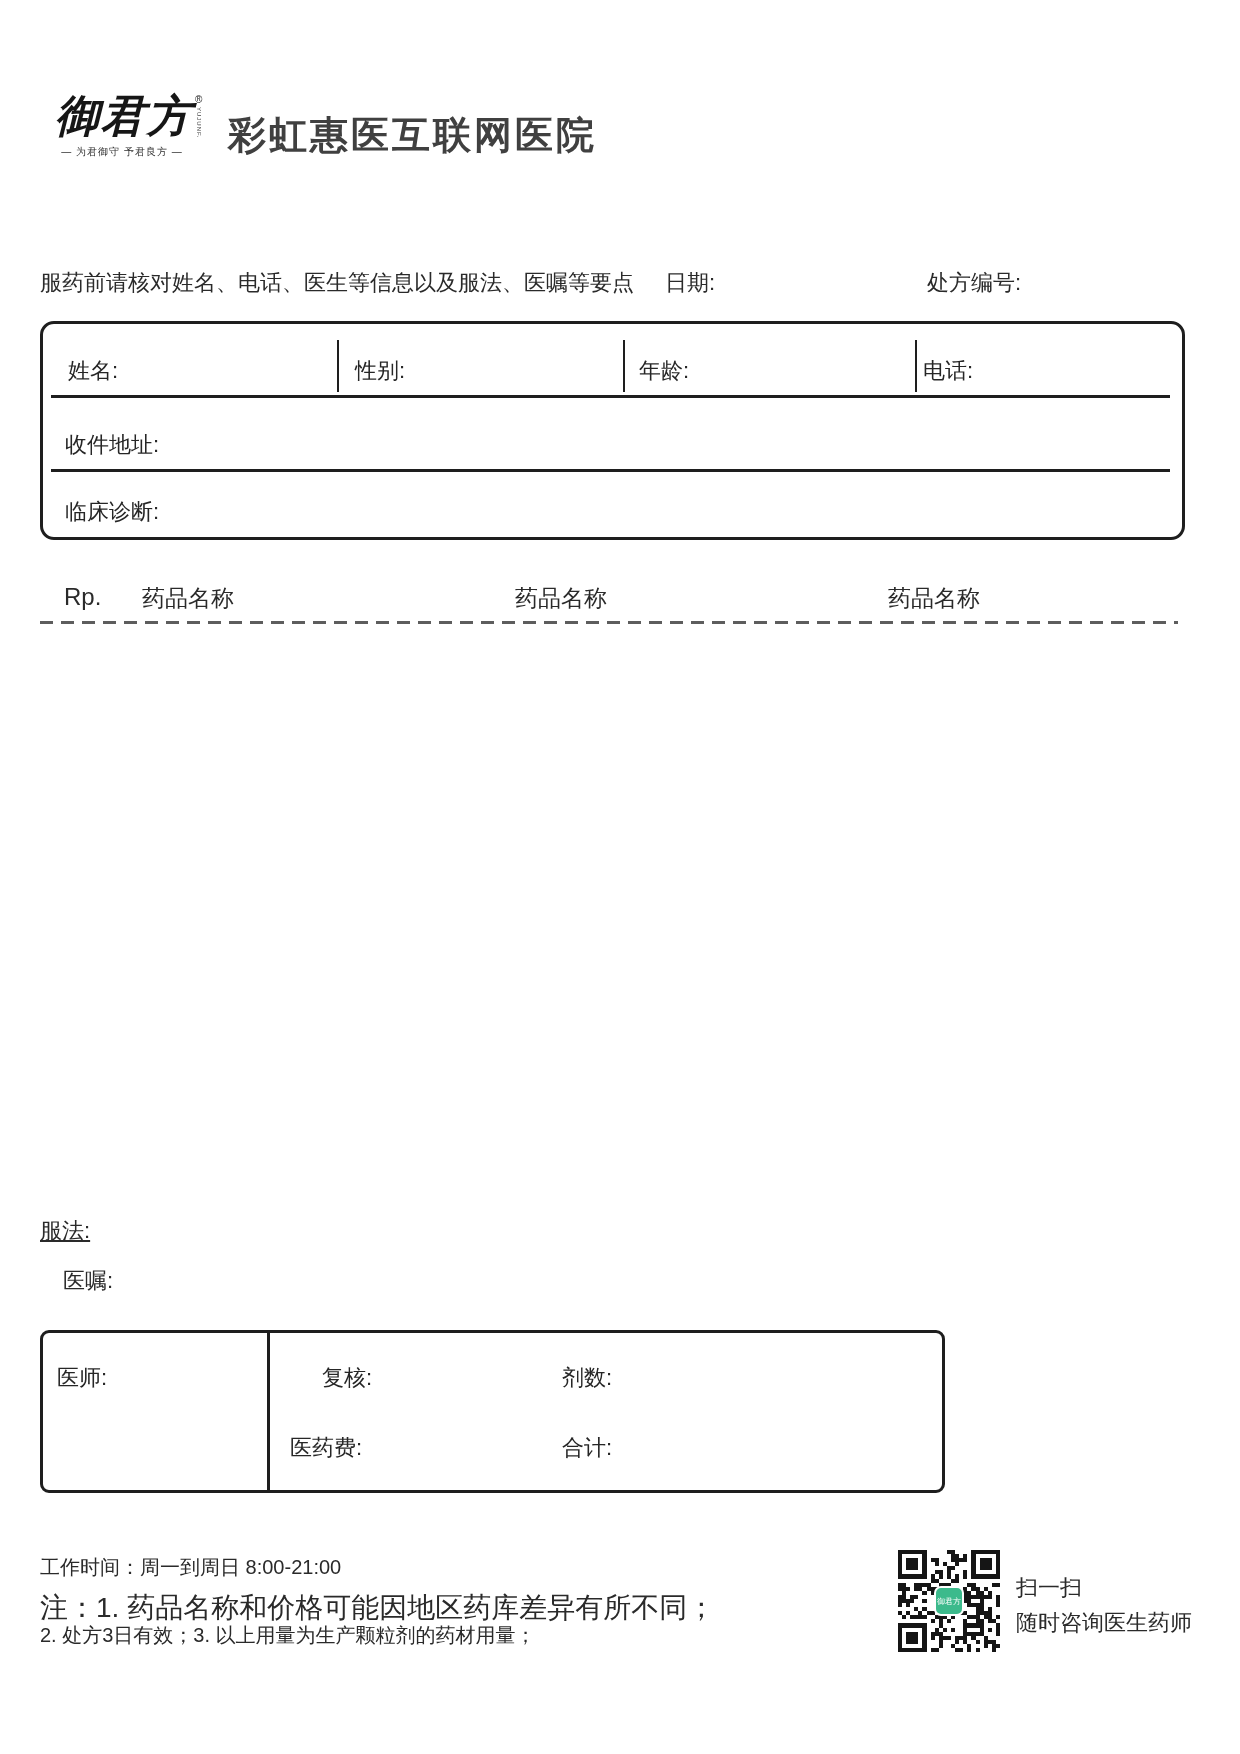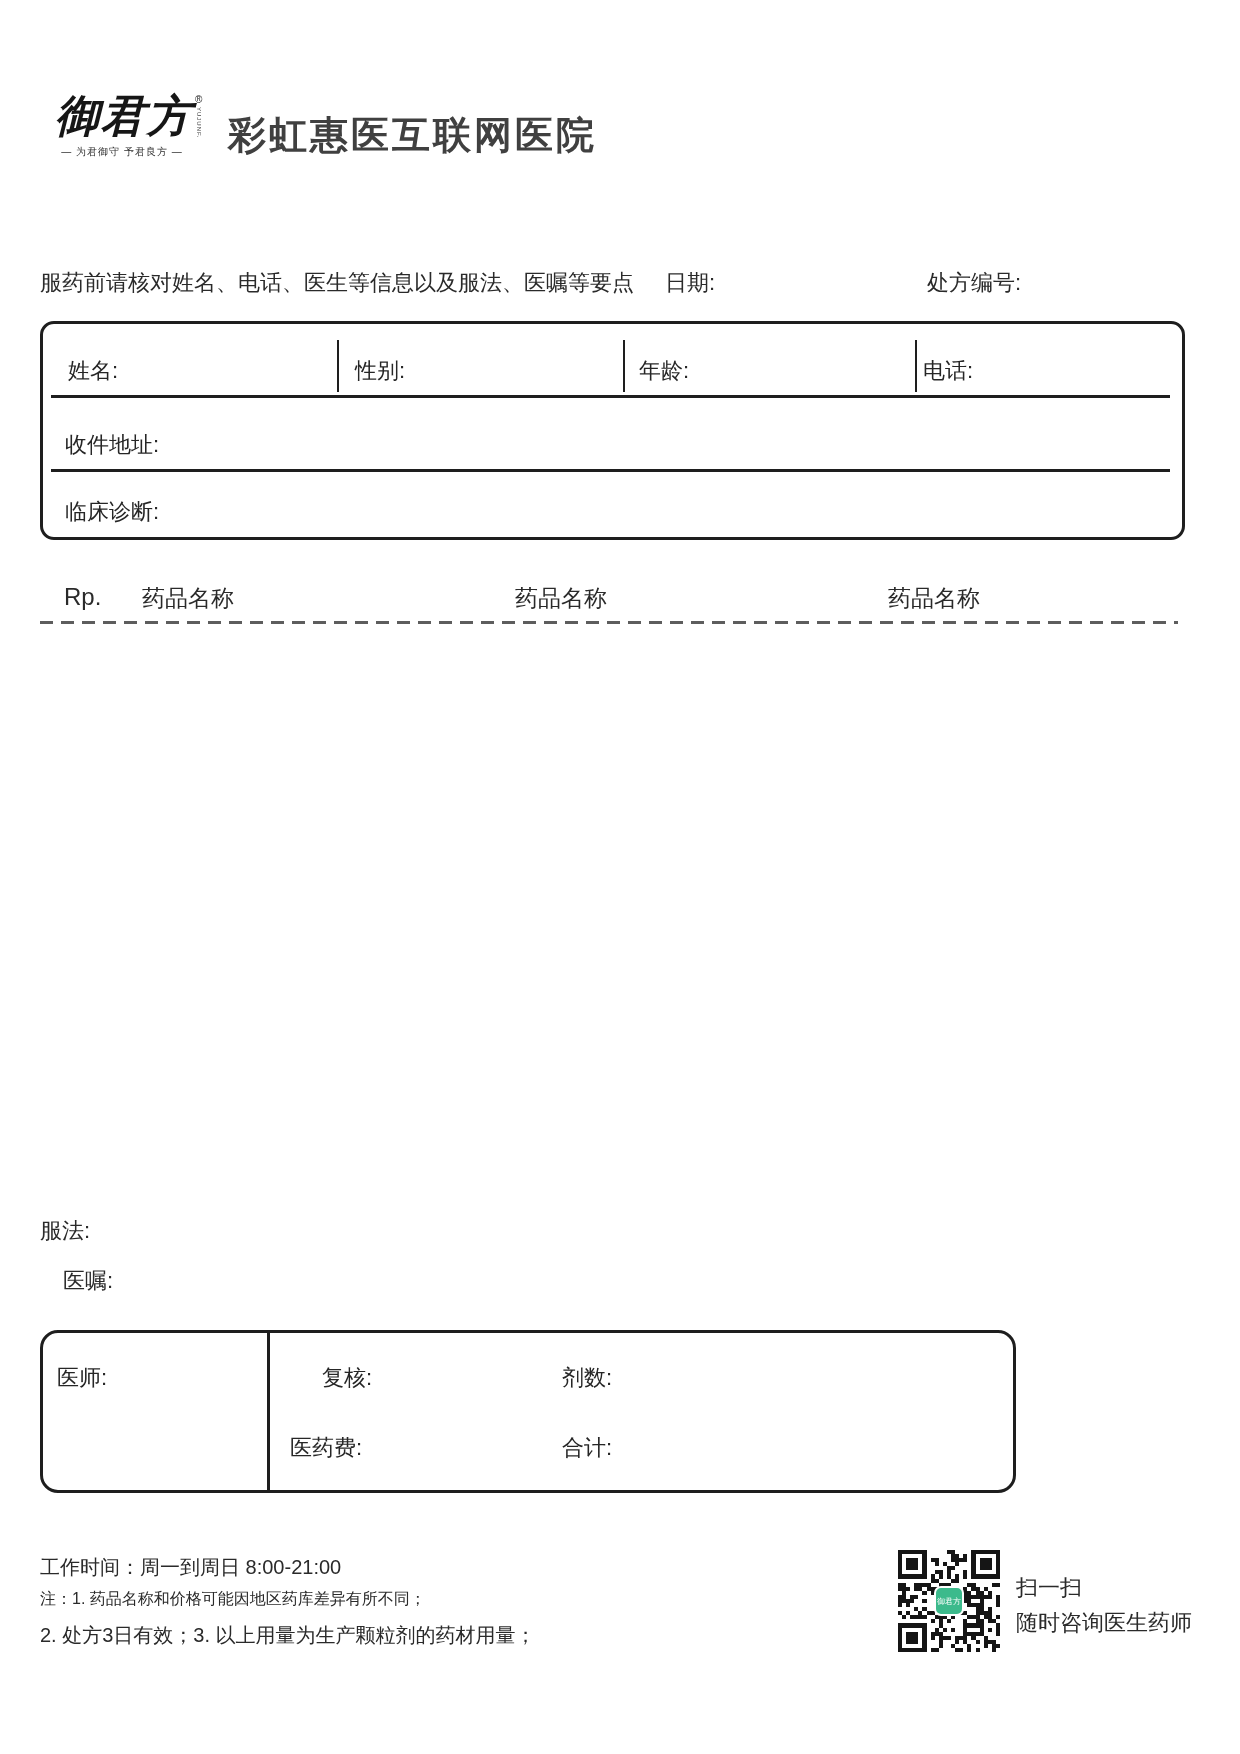--- a/index.html
+++ b/index.html
@@ -97,43 +97,43 @@
   .drug-col-3 { left: 888px; }
 
   .dashed-separator {
     position: absolute;
     left: 40px; top: 621px;
     width: 1138px; height: 3px;
     background: repeating-linear-gradient(90deg, #5d5d5d 0 13px, transparent 13px 21px);
   }
 
   
-  .usage-label  { position: absolute; left: 40px; top: 1216px; font-size: 22px; }
+  .usage-label  { position: absolute; left: 40px; top: 1216px; font-size: 22px; text-decoration: underline; }
   .advice-label { position: absolute; left: 40px; top: 1266px; font-size: 22px; margin-left: 23px; }
 
   
   .signoff-box {
     position: absolute;
     left: 40px; top: 1330px;
-    width: 976px; height: 163px;
+    width: 905px; height: 163px;
     border: 3px solid #1e1e1e;
-    border-radius: 18px;
+    border-radius: 9px;
     background: #fff;
   }
   .signoff-box .label { position: absolute; font-size: 22px; color: #262626; white-space: nowrap; }
   .signoff-vdiv { position: absolute; left: 224px; top: 0; width: 3px; height: 157px; background: #1e1e1e; }
   .lbl-physician { left: 14px;  top: 30px; }
   .lbl-review    { left: 247px; top: 30px; margin-left: 32px; }
   .lbl-doses     { left: 519px; top: 30px; }
   .lbl-fee       { left: 247px; top: 100px; }
   .lbl-total     { left: 519px; top: 100px; }
 
   
   .footer-hours { position: absolute; left: 40px; top: 1554px; font-size: 20px; }
-  .footer-note1 { position: absolute; left: 40px; top: 1589px; font-size: 16px; }
+  .footer-note1 { position: absolute; left: 40px; top: 1589px; font-size: 28px; }
   .footer-note2 { position: absolute; left: 40px; top: 1622px; font-size: 20px; }
 
   .qr-box { position: absolute; left: 898px; top: 1550px; width: 102px; height: 102px; }
   .qr-box svg { display: block; width: 102px; height: 102px; }
   .qr-logo {
     position: absolute;
     left: 36px; top: 36px;
     width: 30px; height: 30px;
     background: #3cba8c;
     border: 2px solid #ffffff;

